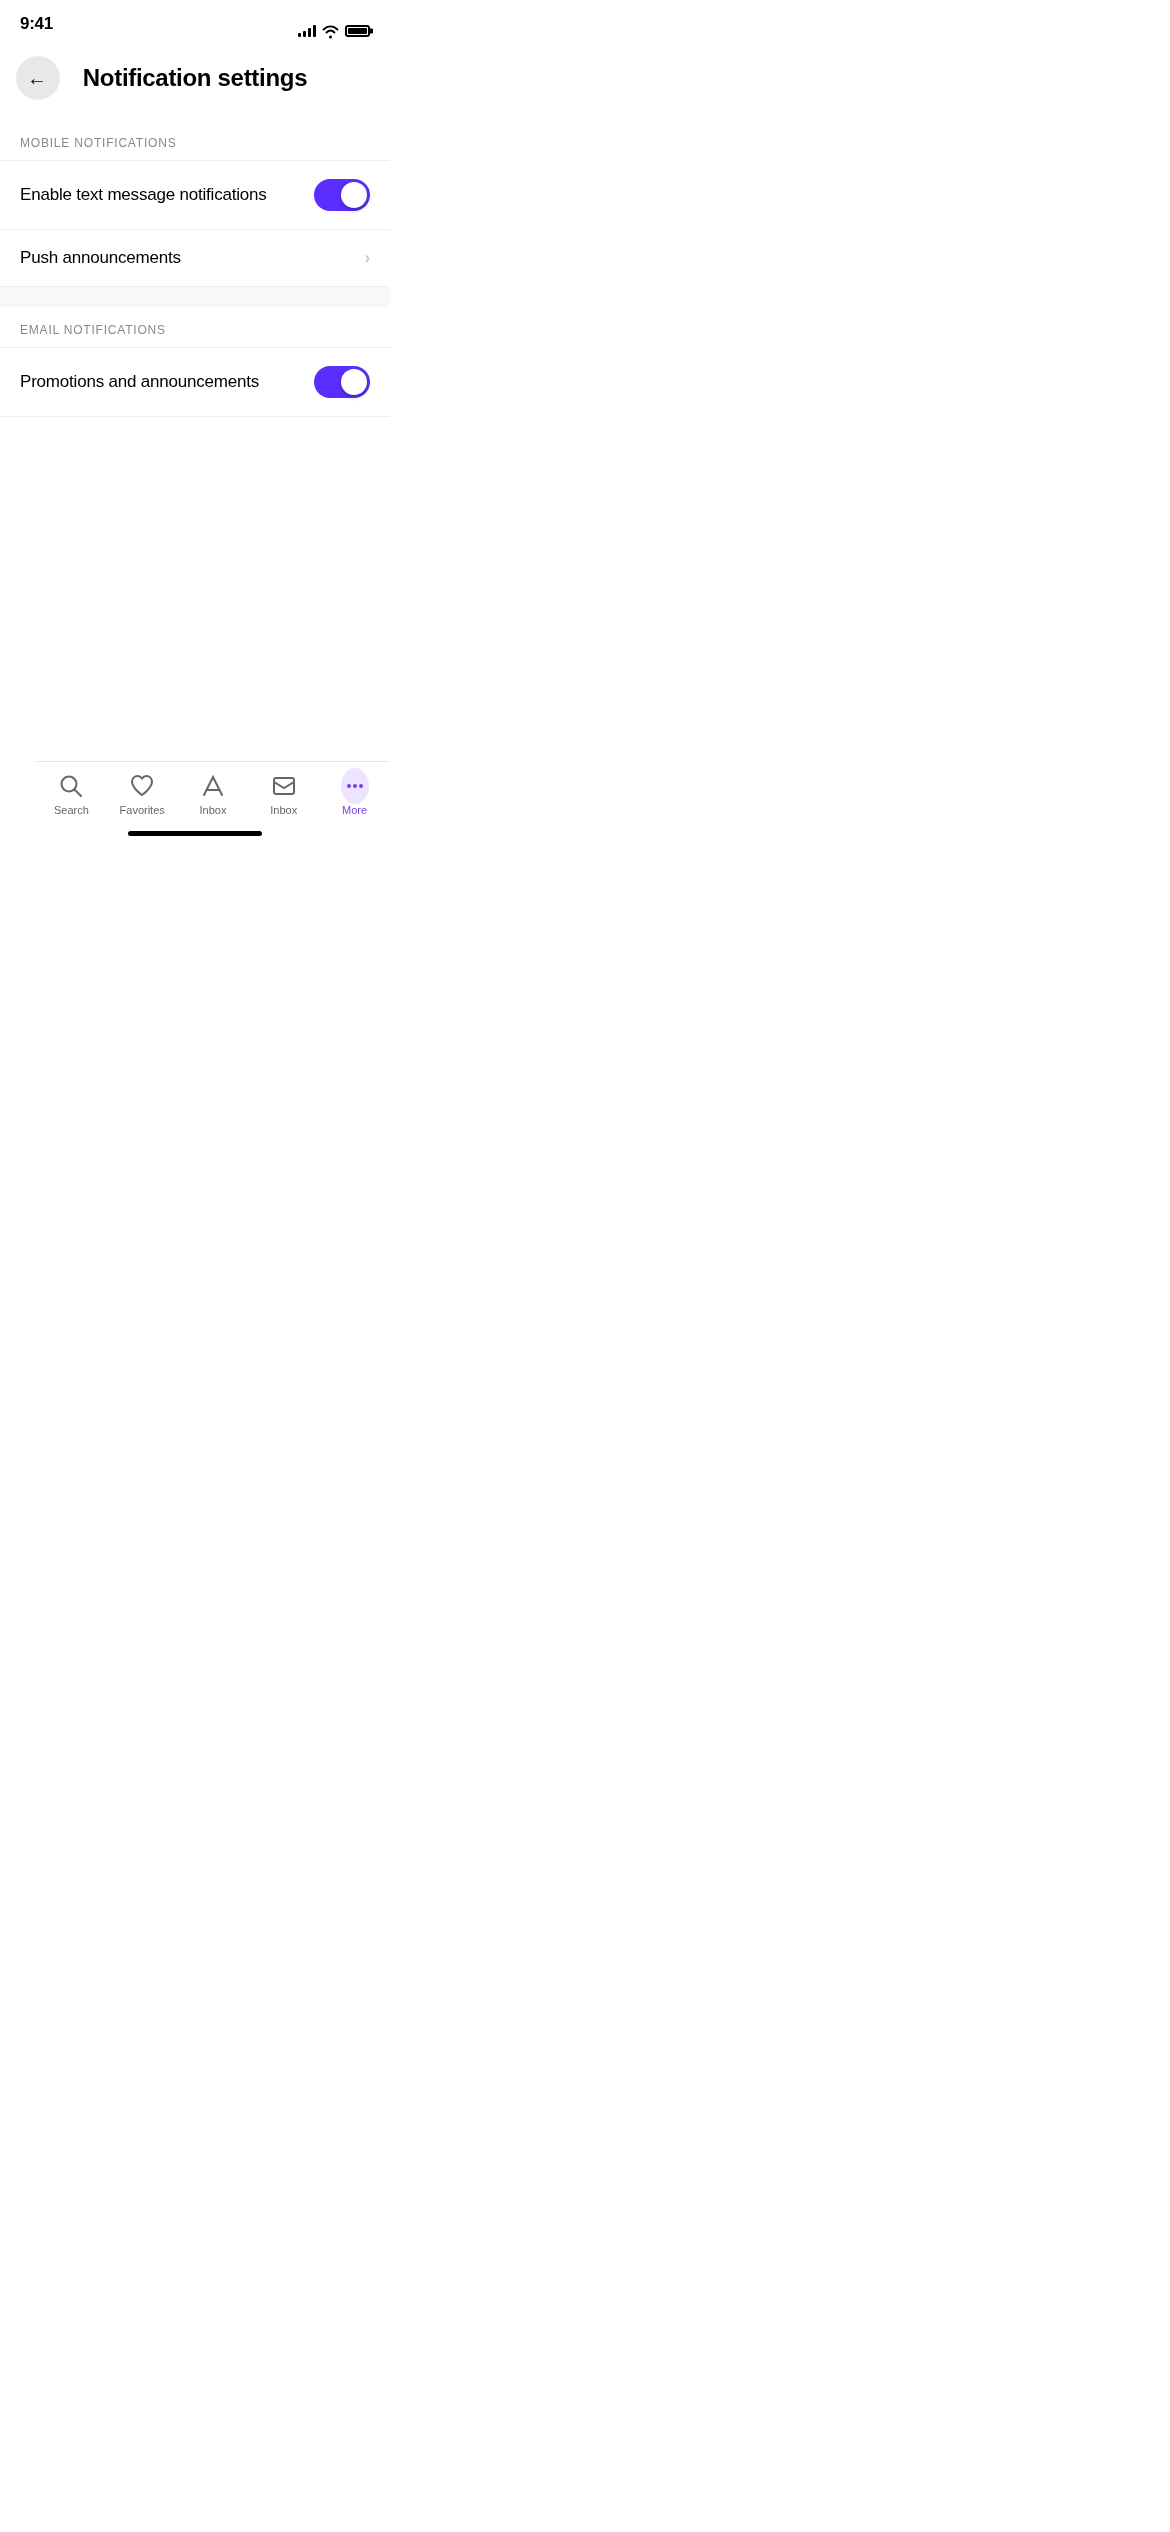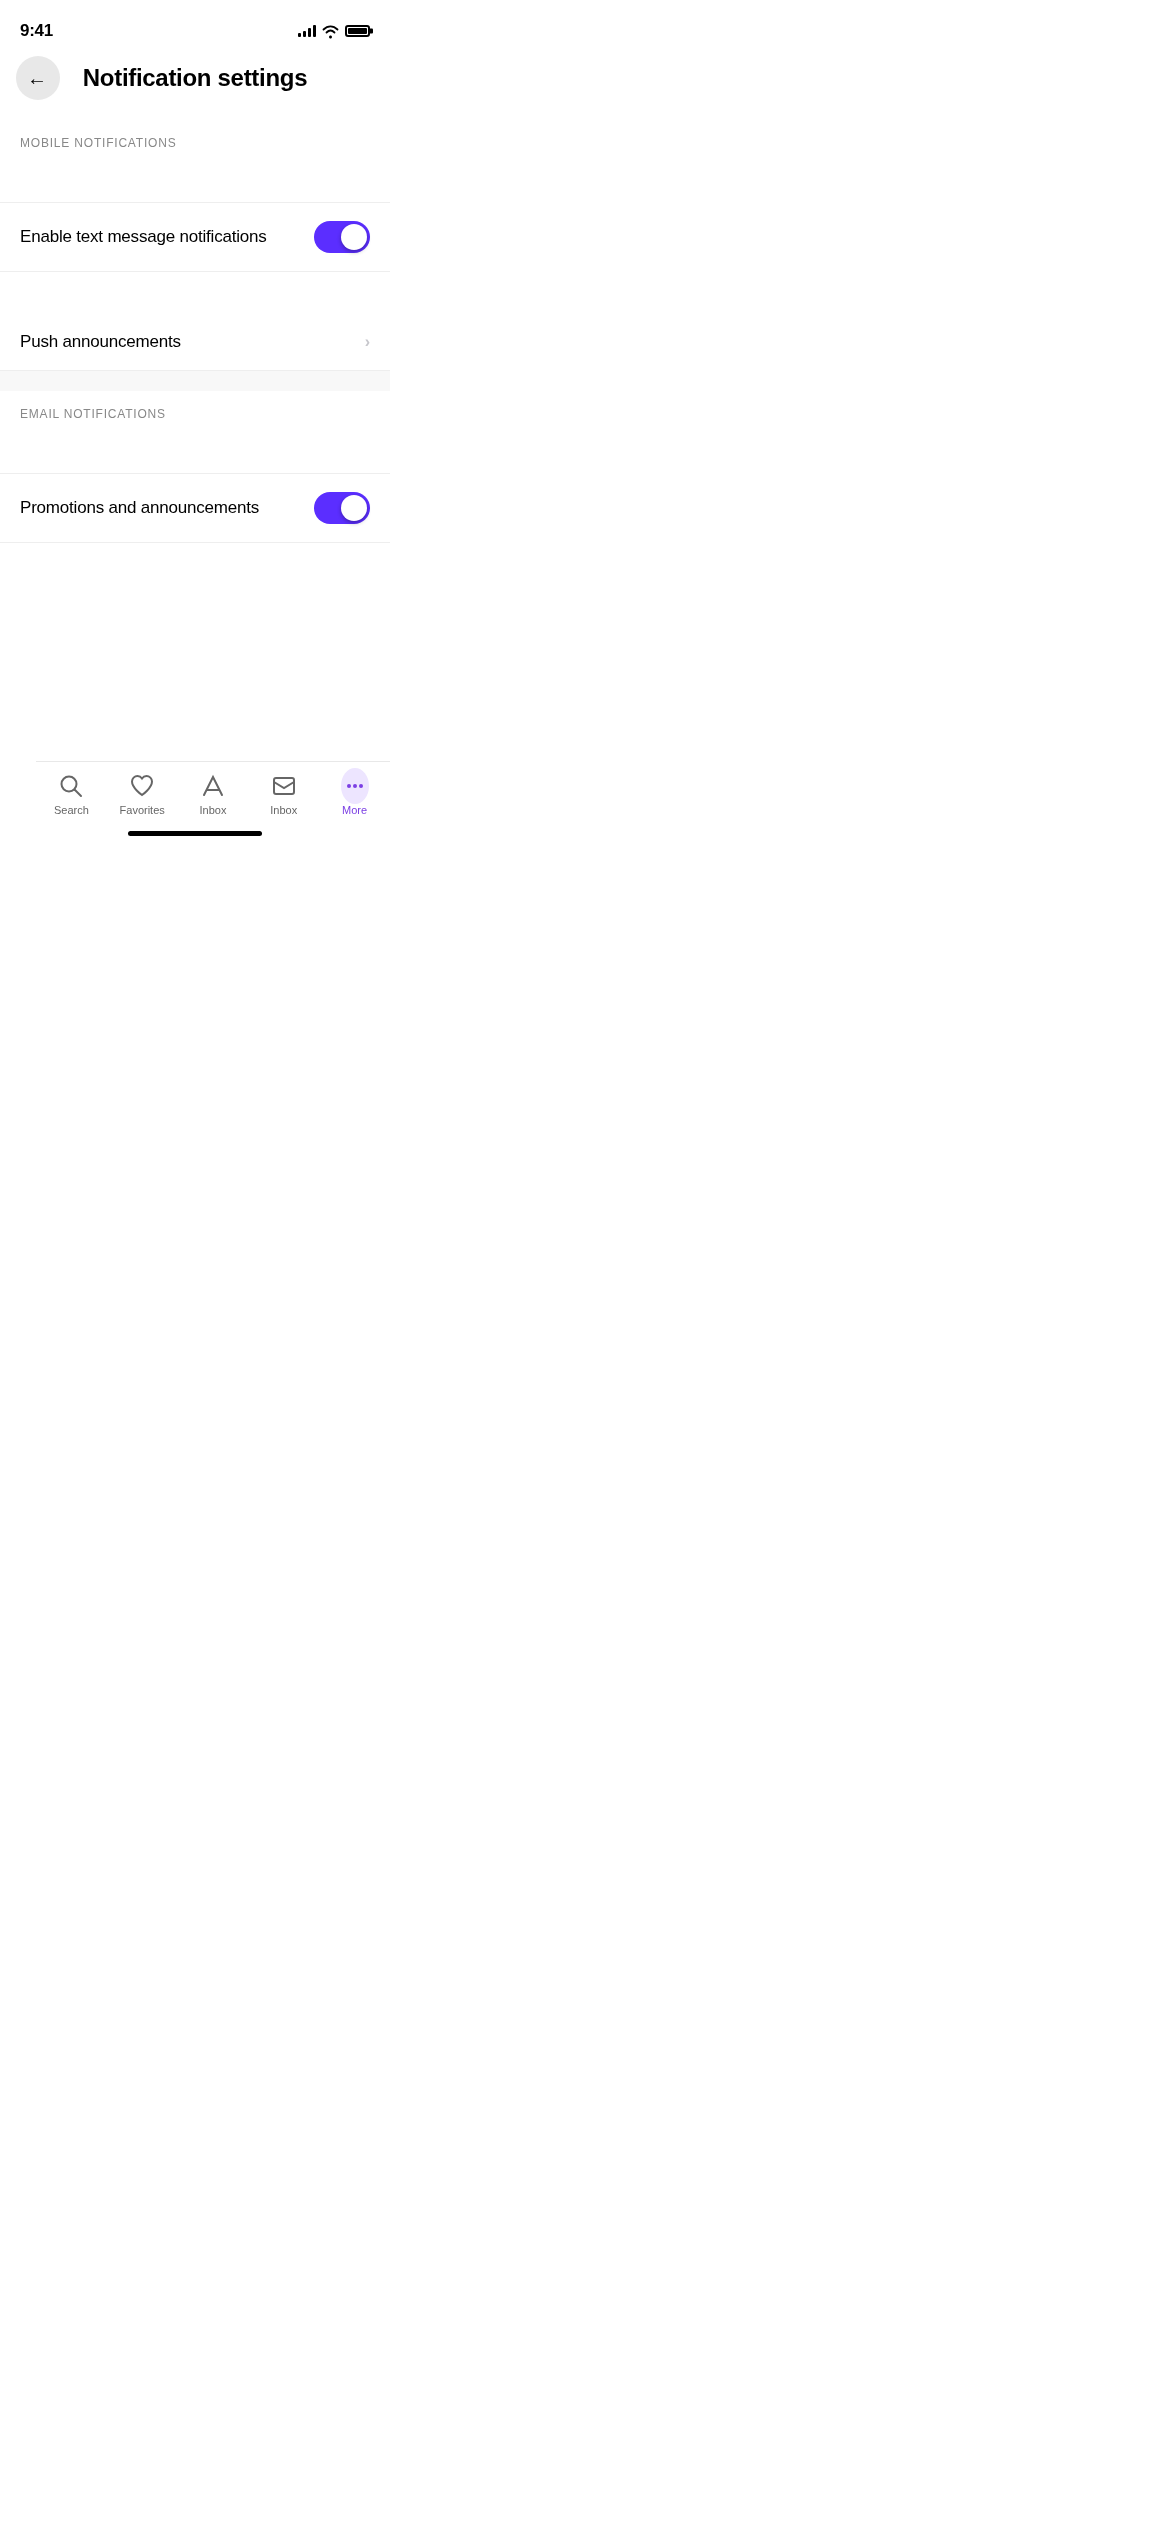--- a/index.html
+++ b/index.html
@@ -16,21 +16,20 @@
       background: #ffffff;
       font-family: -apple-system, BlinkMacSystemFont, 'SF Pro Text', 'Helvetica Neue', sans-serif;
       position: relative;
       overflow: hidden;
     }
 
     
     .status-bar {
       display: flex;
       justify-content: space-between;
-      align-items: center;
       padding: 14px 20px 0px 20px;
       height: 48px;
       gap: 32px;
     }
 
     .status-time {
       font-size: 17px;
       font-weight: 600;
       color: #000;
       letter-spacing: -0.3px;
@@ -138,21 +137,20 @@
     }
 
     
     .setting-row {
       display: flex;
       align-items: center;
       justify-content: space-between;
       padding: 18px 20px;
       background: #fff;
       border-bottom: 1px solid #eeeeee;
-      margin-top: 42px;
     }
 
     .setting-row:first-child {
       border-top: 1px solid #eeeeee;
     }
 
     .setting-label {
       font-size: 17px;
       color: #000;
       font-weight: 400;

